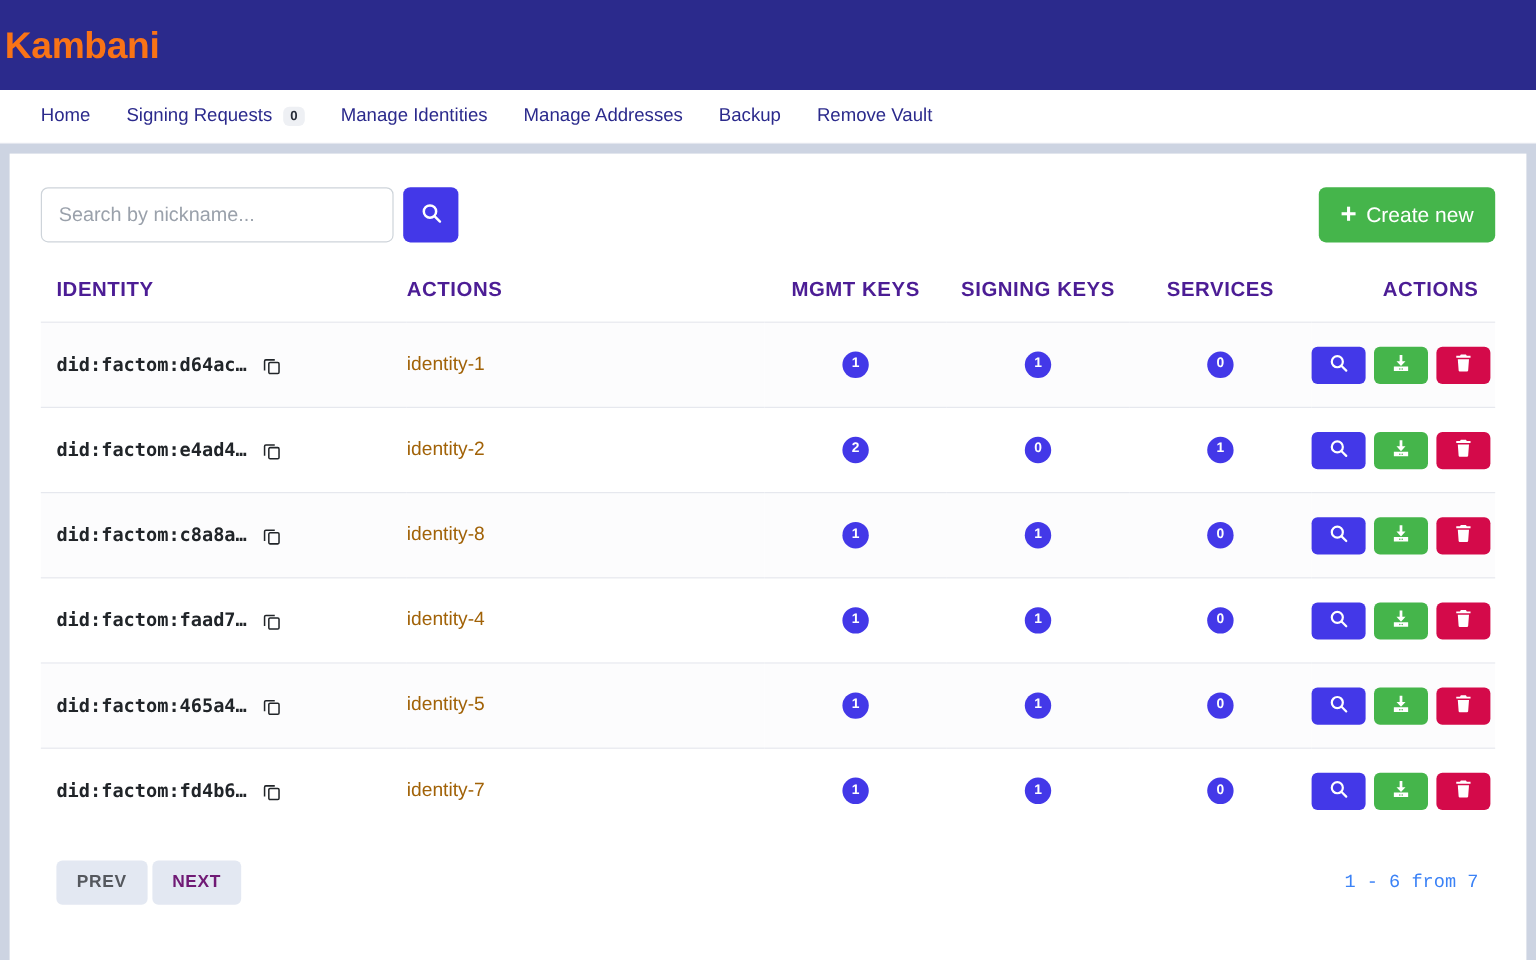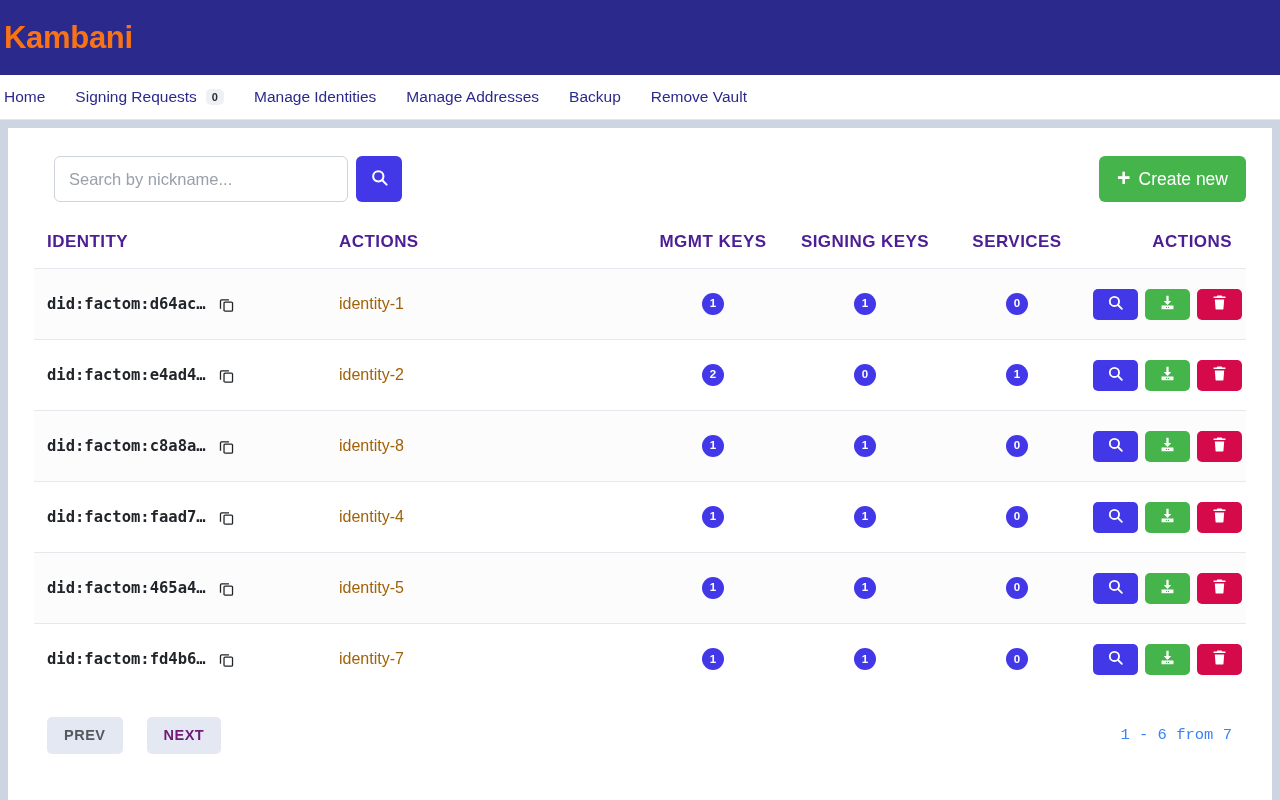--- a/index.html
+++ b/index.html
@@ -38,21 +38,21 @@
   .nav-item {
     display: flex;
     align-items: center;
     gap: 9px;
     color: #2b2a8c;
     font-size: 15.5px;
     padding: 0 15px;
     cursor: pointer;
     white-space: nowrap;
   }
-  .nav-item:first-child { padding-left: 0; }
+  .nav-item:first-child { padding-left: 0; margin-left: 30px; }
   .nav-badge {
     background: #eef0f4;
     color: #252b37;
     font-size: 11px;
     font-weight: bold;
     border-radius: 5px;
     padding: 3px 6px 2px 6px;
     line-height: 1;
   }
 
@@ -69,21 +69,21 @@
     position: relative;
   }
 
   
   .toolbar {
     display: flex;
     align-items: flex-start;
     justify-content: space-between;
     height: 54px;
   }
-  .search-wrap { display: flex; align-items: center; gap: 8px; margin-left: 20px; }
+  .search-wrap { display: flex; align-items: center; gap: 8px; }
   .search-input {
     width: 294px; height: 46px;
     border: 1px solid #ced4da;
     border-radius: 6px;
     padding: 0 14px;
     font-size: 16.5px;
     color: #495057;
     font-family: "Liberation Sans", sans-serif;
     outline: none;
     background: #ffffff;
@@ -181,21 +181,21 @@
   .act-download { background: #45b54b; }
   .act-delete { background: #d40a4a; }
 
   
   .footer {
     display: flex;
     align-items: center;
     justify-content: space-between;
     padding: 22px 14px 0 13px;
   }
-  .pager { display: flex; gap: 24px; }
+  .pager { display: flex; gap: 4px; }
   .pager-btn {
     background: #e3e8f2;
     border: none;
     border-radius: 5px;
     height: 37px;
     padding: 0 17px;
     font-size: 14.5px;
     font-weight: bold;
     letter-spacing: 0.5px;
     font-family: "Liberation Sans", sans-serif;

